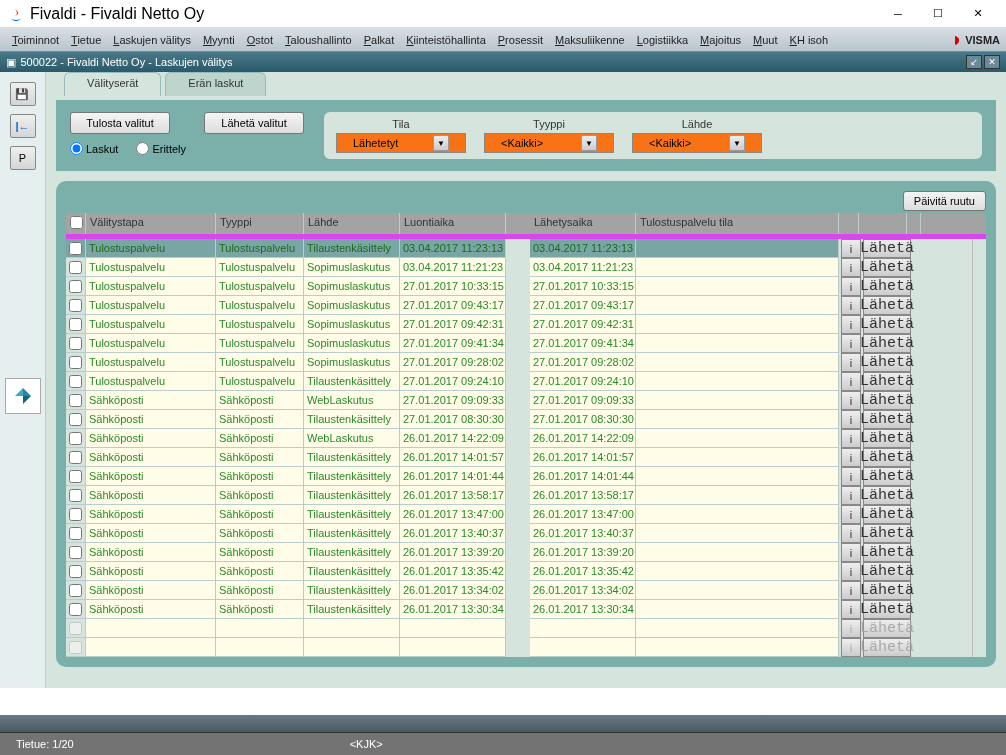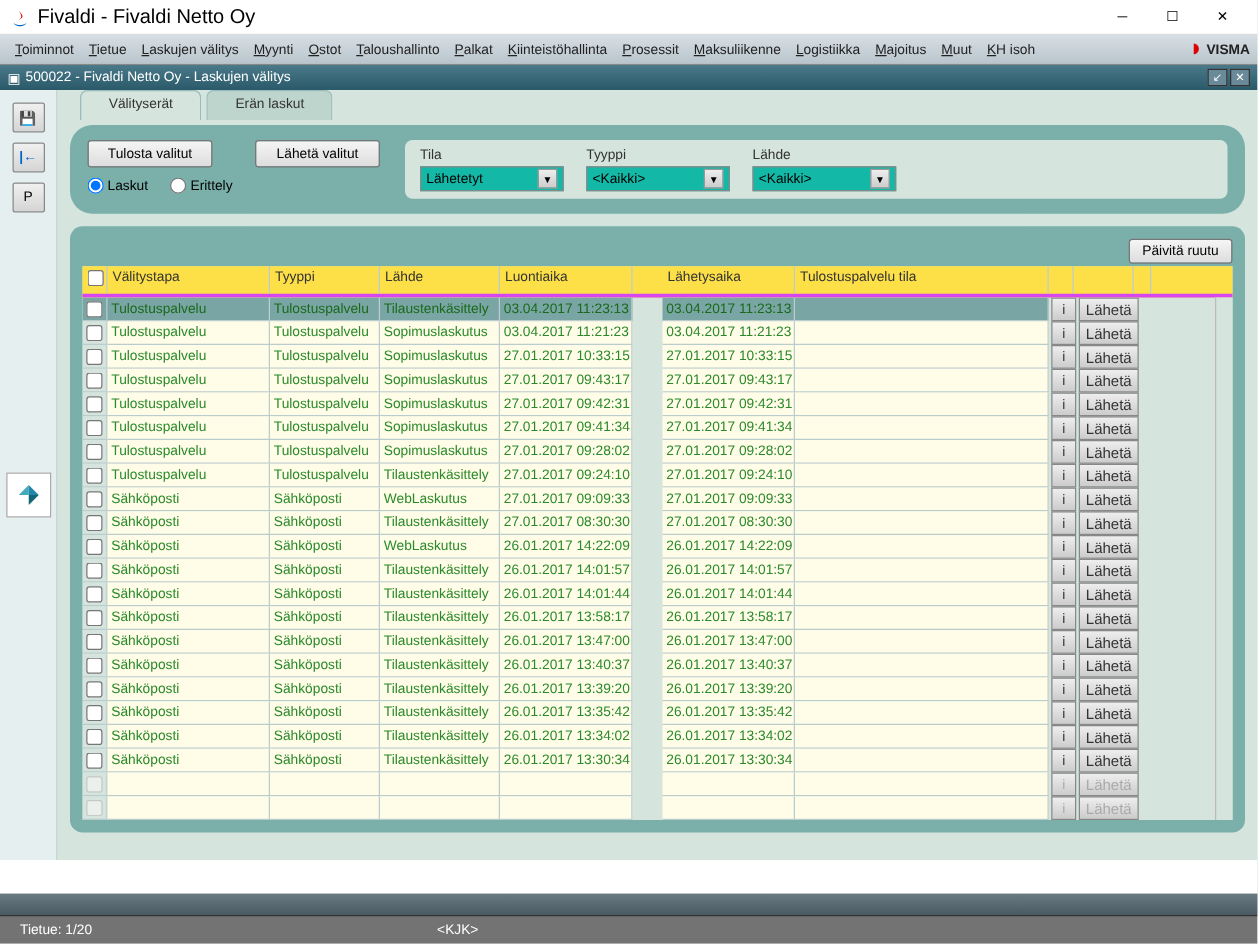--- a/index.html
+++ b/index.html
@@ -25,55 +25,55 @@
 .left-toolbar { width: 46px; background: #e5efef; padding: 10px 6px; display: flex; flex-direction: column; gap: 8px; align-items: center; border-right: 1px solid #bcc; }
 .tb-btn { width: 26px; height: 24px; background: linear-gradient(#f0f0f0, #d5d5d5); border: 1px solid #888; border-radius: 2px; display: flex; align-items: center; justify-content: center; cursor: pointer; font-size:11px; }
 .app-icon-box { width: 36px; height: 36px; background: #fff; border: 1px solid #aaa; display: flex; align-items: center; justify-content: center; margin-top: 200px; }
 
 .main-panel { flex: 1; background: #d5e5dd; padding: 0 10px 10px 10px; }
 
 .tabs { display: flex; height: 24px; margin-left: 8px; }
 .tab { padding: 4px 22px; background: #bdd5cd; border-top-left-radius: 6px; border-top-right-radius: 6px; margin-right: 4px; cursor: pointer; color: #333; border: 1px solid #9bb; border-bottom: none; }
 .tab.active { background: #d5e5dd; font-weight: normal; }
 
-.filter-panel { background: #7aafaa; border-radius: 18px; padding: 12px 14px; display: flex; gap: 20px; margin-top: 4px; }
+.filter-panel { background: #7aafaa; border-radius: 0; padding: 12px 14px; display: flex; gap: 20px; margin-top: 4px; }
 .filter-left { display: flex; flex-direction: column; gap: 8px; }
 .filter-btns { display: flex; gap: 34px; }
 .btn { padding: 4px 14px; background: linear-gradient(#f5f5f5, #ddd); border: 1px solid #777; border-radius: 3px; cursor: pointer; min-width: 100px; text-align:center; }
 .radios { display: flex; gap: 18px; align-items: center; color: #000; }
 .radios label { display: flex; align-items: center; gap: 3px; cursor: pointer; }
 .filter-drops { display: flex; gap: 18px; flex: 1; background: #d5e5dd; border-radius: 6px; padding: 6px 12px; }
 .drop-col { display: flex; flex-direction: column; gap: 3px; }
-.drop-col label { color: #333; }
-.select { width: 115px; height: 20px; background: #14b8a6; border: 1px solid #888; padding: 0 4px; display: flex; align-items: center; justify-content: space-between; cursor: pointer; }
+.drop-col label { color: #333; text-align: center; }
+.select { width: 130px; height: 20px; background: #f97316; border: 1px solid #888; padding: 0 16px; display: flex; align-items: center; justify-content: space-between; cursor: pointer; }
 .select .arrow { width: 16px; height: 16px; background: linear-gradient(#eee,#ccc); border: 1px solid #999; display: flex; align-items: center; justify-content: center; font-size: 8px; }
 
 .grid-panel { background: #7aafaa; border-radius: 10px; padding: 10px; margin-top: 10px; position: relative; }
 .refresh-row { display: flex; justify-content: flex-end; margin-bottom: 2px; }
 .grid { background: #d5e5dd; }
-.grid-header { display: flex; background: #fde047; border-bottom: 3px solid #d946ef; }
+.grid-header { display: flex; background: #a3a3a3; border-bottom: 5px solid #d946ef; }
 .gh { padding: 3px 4px; color: #333; border-right: 1px solid #bcc; }
 .gh.chk { width: 20px; }
 .col-valitystapa { width: 130px; }
 .col-tyyppi { width: 88px; }
 .col-lahde { width: 96px; }
 .col-luonti { width: 106px; }
 .col-lahetys { width: 106px; margin-left: 24px; }
 .col-pankki { width: 203px; }
 .col-i { width: 20px; }
 .col-laheta { width: 48px; }
 .col-scroll { width: 14px; }
 
 .grid-body { max-height: 420px; overflow: hidden; }
 .grid-row { display: flex; height: 19px; align-items: stretch; }
 .gc { padding: 1px 3px; border-right: 1px solid #bcc; border-bottom: 1px solid #bcc; background: #fffce8; color: #2a8a2a; overflow: hidden; white-space: nowrap; display:flex; align-items:center; }
 .gc.chk { width: 20px; background: #d5e5dd; justify-content: center; }
 .gc.chk input { cursor: pointer; }
 .row-btn { width: 20px; background: linear-gradient(#eee,#ccc); border: 1px solid #888; display: flex; align-items: center; justify-content: center; cursor: pointer; color:#333; margin-left:2px; }
-.row-btn.laheta { width: 48px; font-size: 12px; }
+.row-btn.laheta { width: 48px; font-size: 15px; font-family: Liberation Mono, monospace; }
 .row-btn.disabled { color:#aaa; cursor:default; }
 .scrollbar { width: 14px; background: #d5e5dd; border-left: 1px solid #bbb; }
 .first-row .gc { background: #7aa5a5; color: #1a6a1a; }
 
 .statusbar { position: absolute; bottom: 0; left: 0; right: 0; height: 40px; background: #737373; }
 .status-top { height: 18px; background: linear-gradient(#6a7a82,#4a5a62); border-bottom: 1px solid #333; }
 .status-bottom { height: 22px; display: flex; align-items: center; color: #fff; padding: 0 8px; gap: 40px; }
 .status-cell { padding: 0 8px; }
 </style>
 </head>

